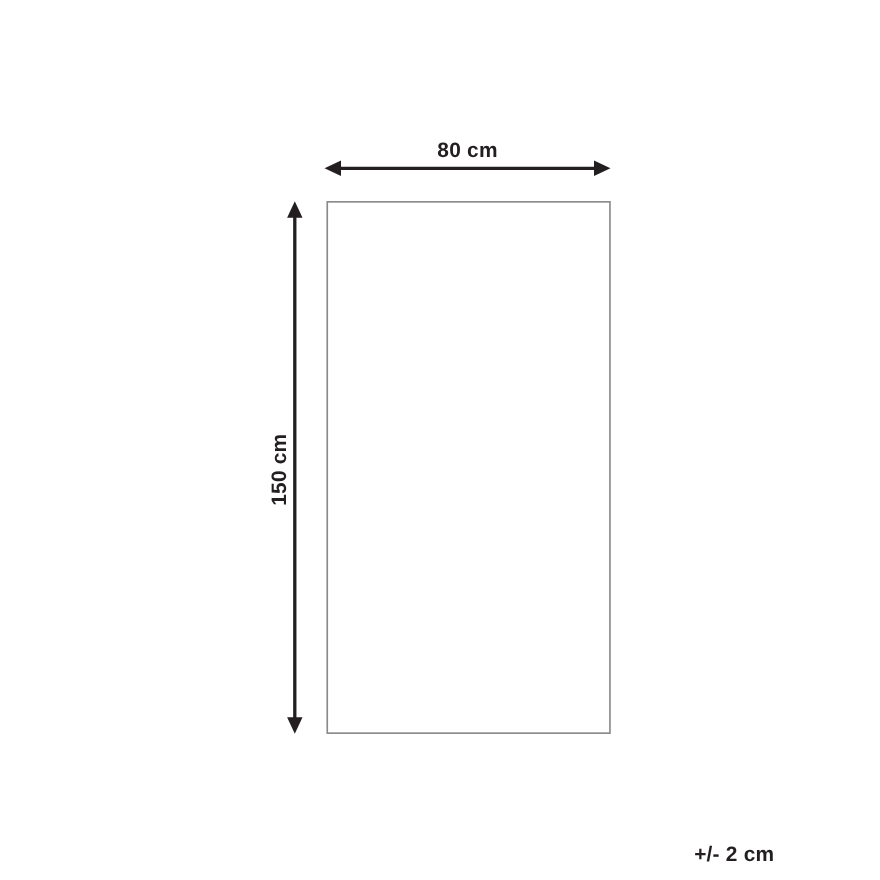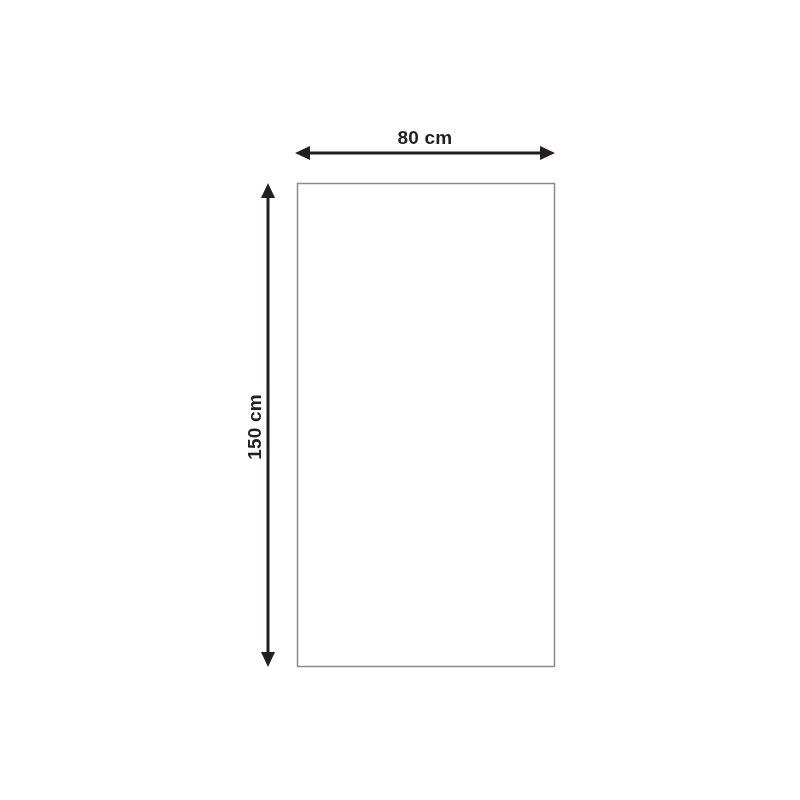--- a/index.html
+++ b/index.html
@@ -74,14 +74,15 @@
       <line x1="268" y1="194" x2="268" y2="656" stroke-width="3" stroke="#231f20"></line>
       <polygon points="268,183 261,198 275,198" fill="#231f20"></polygon>
       <polygon points="268,667 261,652 275,652" fill="#231f20"></polygon>
     </g>
   </svg>
 
   <div class="dim-label label-width">80 cm</div>
 
   <div class="dim-label label-height">150 cm</div>
 
+  <div class="dim-label label-tolerance">+/- 2 cm</div>
 
 </div>
 
 </body></html>

